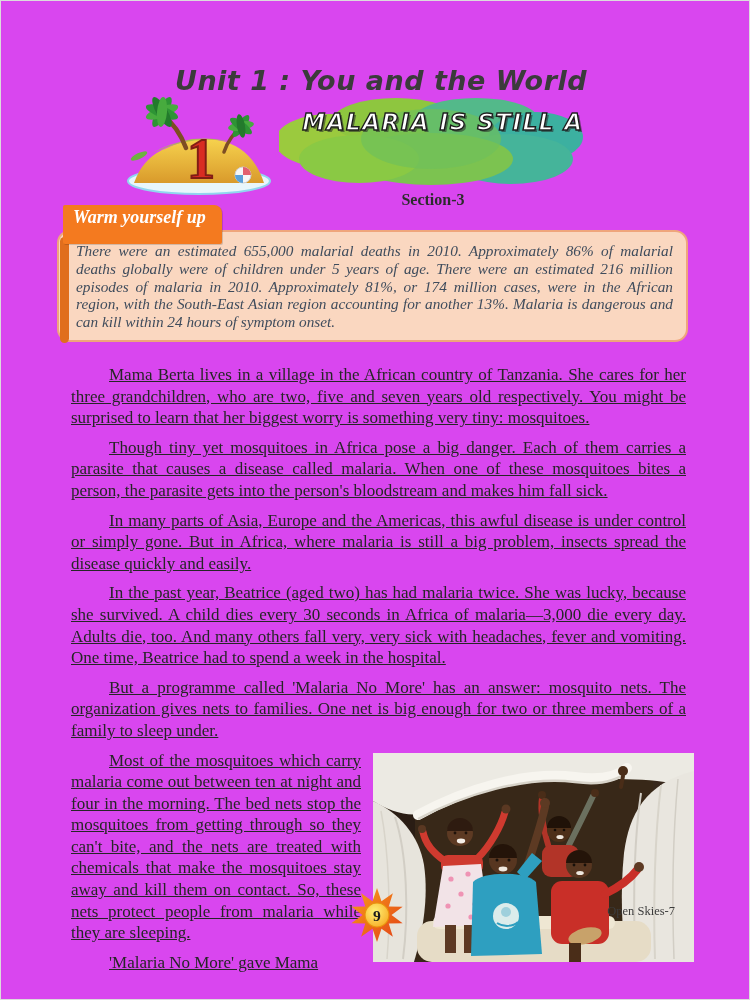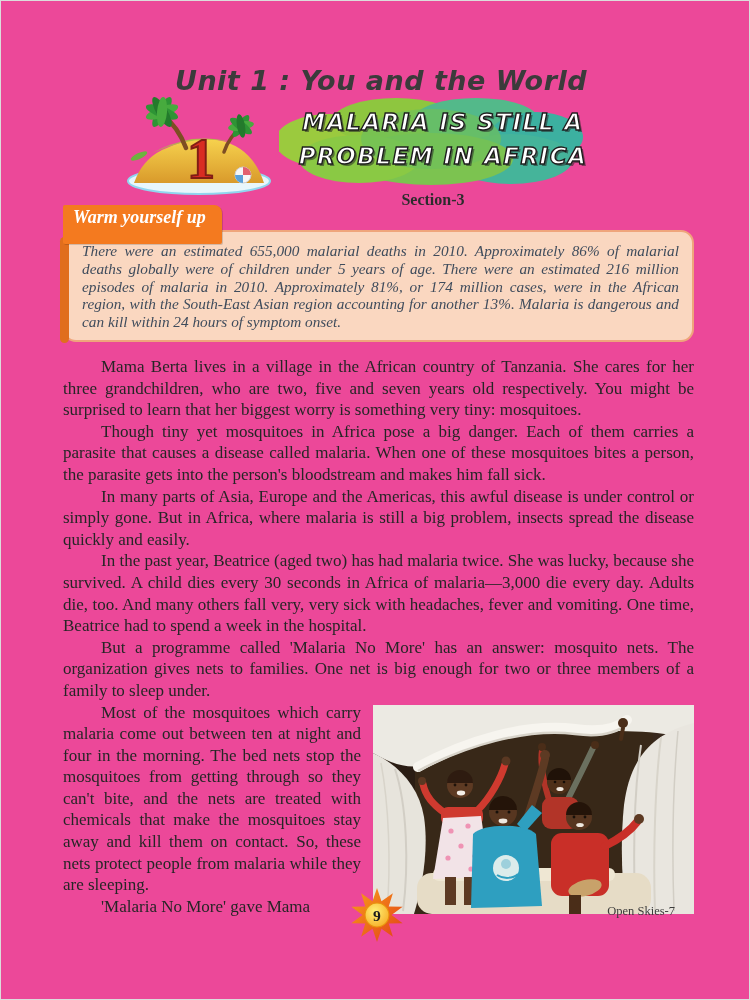--- a/index.html
+++ b/index.html
@@ -1,17 +1,17 @@
 <!DOCTYPE html>
 <html><head>
 <meta charset="utf-8">
 <style>
   html,body{margin:0;padding:0;background:#ffffff;}
   .page{
-    position:relative;width:748px;height:998px;background:#ec4899;
+    position:relative;width:748px;height:998px;background:#d946ef;
     border:1px solid #dcdcdc;overflow:hidden;
     font-family:"Liberation Serif", serif;
   }
   
   .unit-title{
     position:absolute;top:64px;left:70px;width:620px;text-align:center;
     font-family:"DejaVu Sans", sans-serif;font-weight:bold;font-style:italic;
     font-size:27px;color:#3b3b3b;letter-spacing:.5px;
   }
   .island{position:absolute;left:120px;top:88px;width:158px;height:110px;}
@@ -34,32 +34,32 @@
     background:#f47a1f;color:#ffffff;
     font-family:"Liberation Serif", serif;font-weight:bold;font-style:italic;
     font-size:18px;padding:2px 16px 16px 10px;border-radius:2px 8px 2px 2px;
     box-shadow:1px 1px 0 rgba(0,0,0,.15);
   }
   .warm-accent{
     position:absolute;left:59px;top:236px;width:9px;height:106px;
     background:#e06e1d;border-radius:5px;z-index:2;
   }
   .warm-box{
-    position:absolute;left:62px;top:229px;width:631px;z-index:1;
+    position:absolute;left:56px;top:229px;width:631px;z-index:1;
     background:#fad7c0;border:2px solid #efa57c;border-radius:13px;
     box-sizing:border-box;padding:10px 13px 9px 17px;
     font-style:italic;font-size:15.3px;line-height:17.8px;color:#3f4c5c;
     text-align:justify;
   }
   
   .body-text{
     position:absolute;left:62px;top:355px;width:631px;
     font-size:17px;line-height:21.6px;color:#262626;text-align:justify;
   }
-  .body-text p{margin:0;text-indent:38px;}
+  .body-text p{margin:8px;text-indent:38px;text-decoration:underline;}
   .photo-float{
     float:right;width:321px;height:209px;margin:3px 0 8px 12px;
     background:#33241a;
   }
   
   .page-star{position:absolute;left:349px;top:887px;width:54px;height:54px;}
   .book-title{
     position:absolute;right:74px;top:903px;
     font-size:12.5px;color:#3c3c3c;
   }
@@ -113,21 +113,20 @@
       <ellipse cx="117" cy="24" rx="64" ry="23" fill="#8ec63f"></ellipse>
       <ellipse cx="197" cy="22" rx="62" ry="21" fill="#53b98a"></ellipse>
       <ellipse cx="257" cy="40" rx="47" ry="25" fill="#3cb0a0"></ellipse>
       <ellipse cx="232" cy="62" rx="62" ry="25" fill="#45b49a"></ellipse>
       <ellipse cx="152" cy="62" rx="82" ry="26" fill="#7cc350"></ellipse>
       <ellipse cx="80" cy="62" rx="60" ry="24" fill="#8ac944"></ellipse>
       <ellipse cx="152" cy="42" rx="70" ry="30" fill="#6fc05a" opacity="0.7"></ellipse>
     </svg>
     <div class="blob-text">
       <div>MALARIA IS STILL A</div>
-      <div>PROBLEM IN AFRICA</div>
     </div>
   </div>
 
   <div class="section-label">Section-3</div>
 
   <div class="warm-banner">Warm yourself up</div>
   <div class="warm-accent"></div>
   <div class="warm-box">
     <span>There were an estimated 655,000 malarial deaths in 2010. Approximately 86% of malarial deaths globally were of children under 5 years of age. There were an estimated 216 million episodes of malaria in 2010. Approximately 81%, or 174 million cases, were in the African region, with the South-East Asian region accounting for another 13%. Malaria is dangerous and can kill within 24 hours of symptom onset.</span>
   </div>

